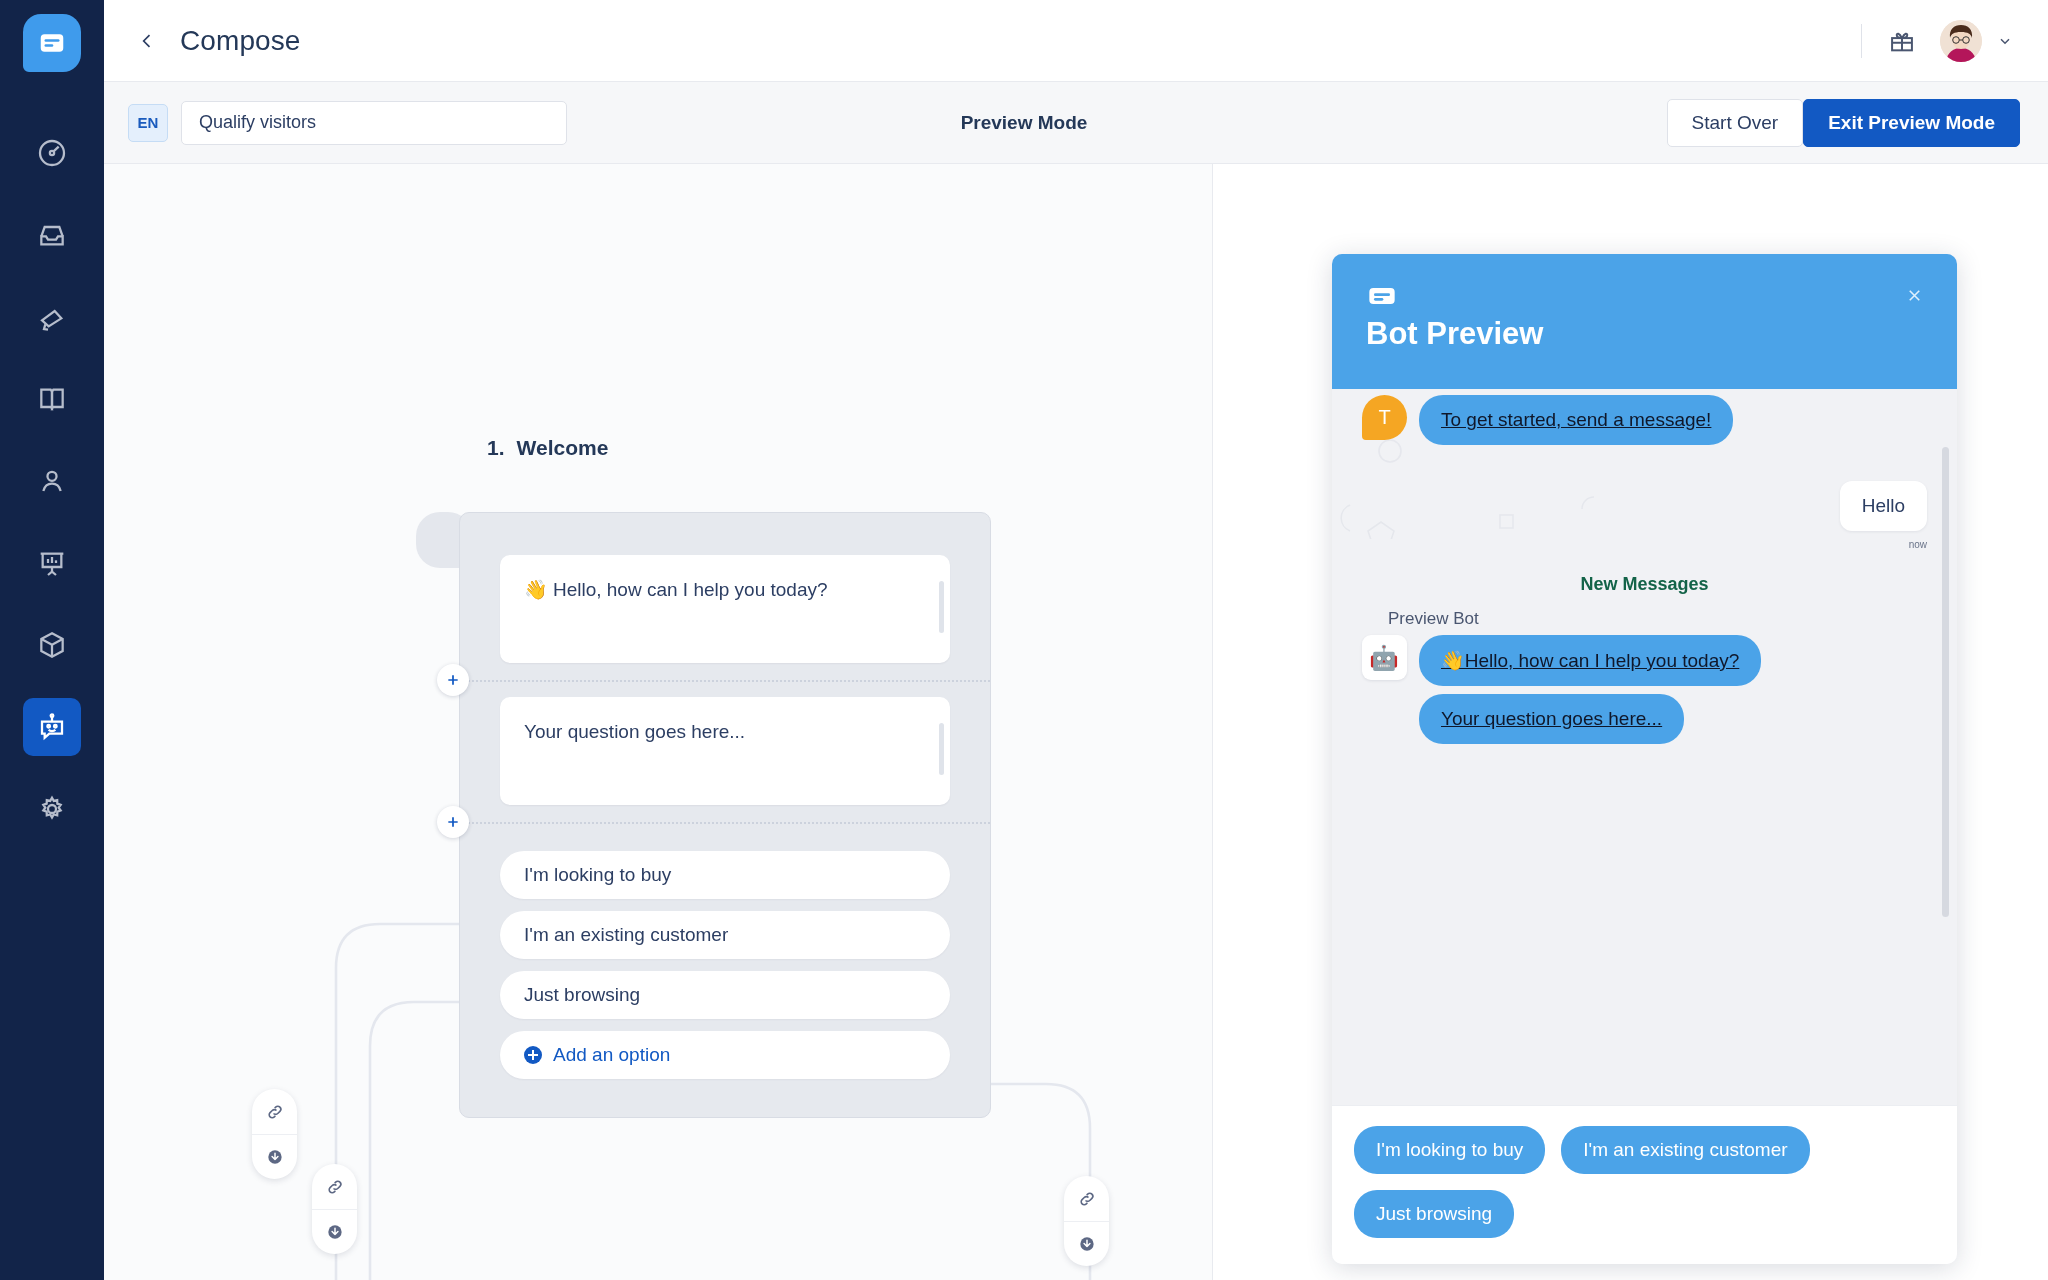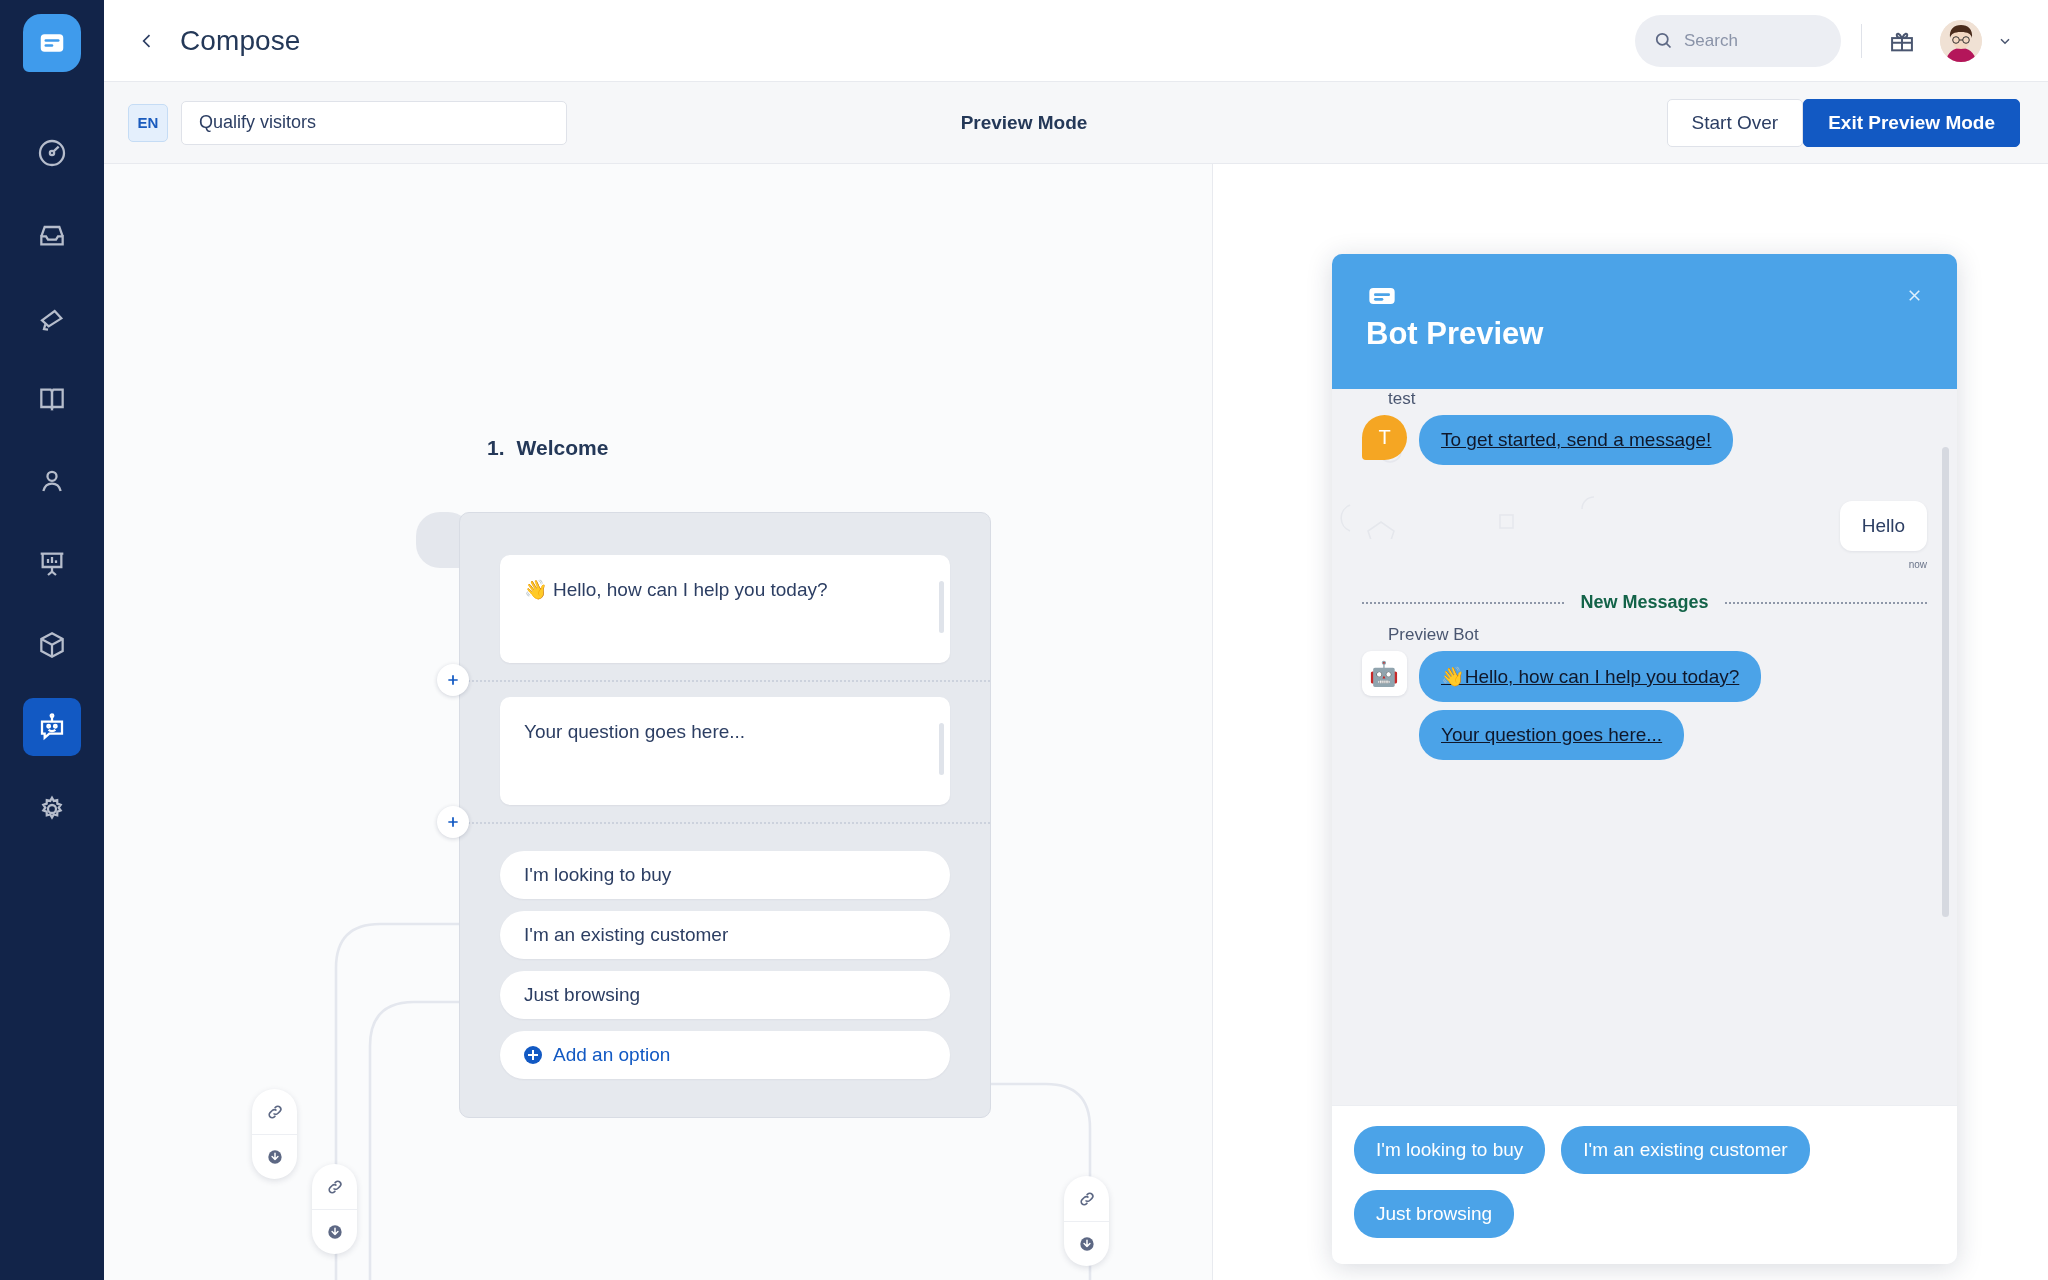--- a/index.html
+++ b/index.html
@@ -222,21 +222,21 @@
   .bub-in {
     background:#4ba3e8; color:#0f172a; border-radius: 24px; padding: 14px 22px;
     font-size: 19px; margin-left: 12px; max-width: 420px; text-decoration: underline;
   }
   .bub-out {
     background:#fff; color:#2c3e63; border-radius: 12px; padding: 14px 22px;
     font-size: 19px; margin-left: auto; box-shadow: 0 1px 3px rgba(30,40,70,.08);
   }
   .ts { text-align:right; font-size: 10px; color:#6a7489; margin-top: 8px; }
   .divider-new {
-    display:flex; align-items:center; margin: 22px 0 12px 0;
+    display:flex; align-items:center; margin: 22px 0 12px 0; flex-direction: column;
   }
   .divider-new .dl { flex:1; border-top: 2px dotted #8e97a8; }
   .divider-new .dt {
     padding: 0 16px; font-size: 18px; font-weight:bold; color:#136348; white-space:nowrap;
   }
   .by-line {
     text-align:center; font-size: 17px; color:#7b8496; padding: 14px 0 10px 0;
   }
   .by-line .bolt { color:#f5b033; margin-right: 5px; }
 
@@ -334,27 +334,20 @@
 
     <header class="topbar">
       <div class="back-btn">
         <svg viewBox="0 0 24 24">
             <path d="M15 5 L8 12 L15 19"></path>
           </svg>
       </div>
       <div class="page-title">Compose</div>
 
       <div class="topbar-right">
-        <div class="search-box">
-          <svg viewBox="0 0 24 24">
-              <circle cx="10.6" cy="10.6" r="6.3"></circle>
-              <path d="M15.3 15.3 L20 20"></path>
-            </svg>
-          <input class="search-input" value="" placeholder="Search" style="">
-        </div>
         <div class="tb-divider"></div>
         <div class="gift-btn">
           <svg viewBox="0 0 24 24">
               <rect x="3.5" y="9.5" width="17" height="10.5"></rect>
               <path d="M3.5 13.5 L20.5 13.5"></path>
               <path d="M12 9.5 L12 20"></path>
               <path d="M12 9.5 C10 9.5 7.5 9 7.5 6.8 C7.5 5.3 9.5 4.6 12 9.5 Z"></path>
               <path d="M12 9.5 C14 9.5 16.5 9 16.5 6.8 C16.5 5.3 14.5 4.6 12 9.5 Z"></path>
             </svg>
         </div>
@@ -552,21 +545,20 @@
                 <circle cx="470" cy="330" r="2.5"></circle>
                 <circle cx="120" cy="404" r="2.5"></circle>
                 <circle cx="390" cy="414" r="2.5"></circle>
                 <circle cx="250" cy="470" r="2.5"></circle>
               </g>
             </svg>
 
             <div class="chat-scroll-thumb"></div>
 
             <div class="chat-inner">
-              <div class="msg-name">test</div>
               <div class="row" style="margin-top:6px;">
                 <div class="av">T</div>
                 <div class="bub-in">To get started, send a message!</div>
               </div>
 
               <div class="row" style="margin-top:36px;">
                 <div class="bub-out">Hello</div>
               </div>
               <div class="ts">now</div>
 

